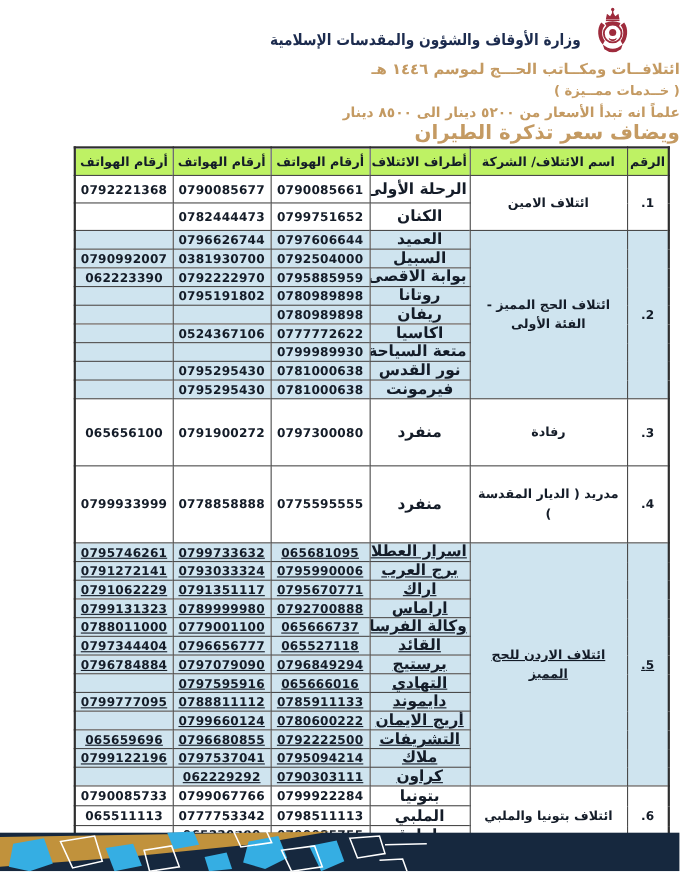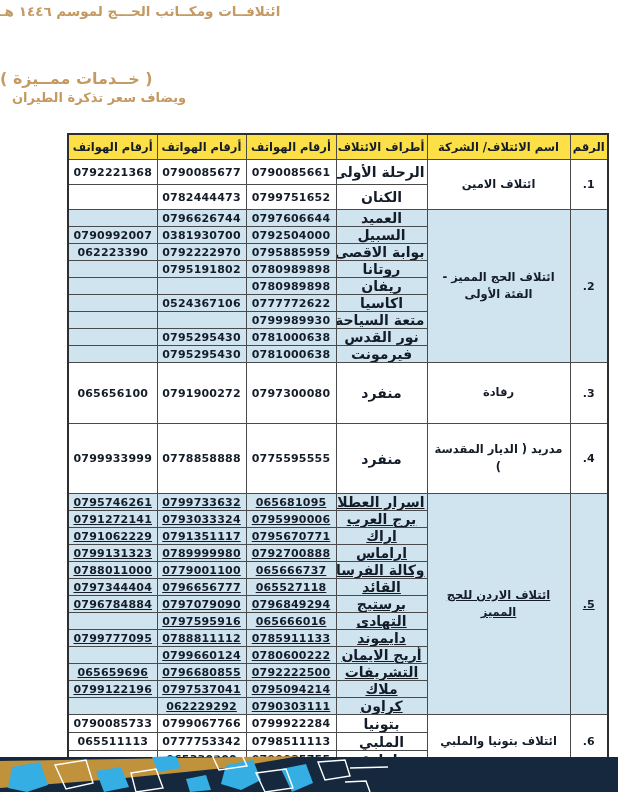--- a/index.html
+++ b/index.html
@@ -11,34 +11,34 @@
     display:flex;flex-direction:row-reverse;align-items:center;
     justify-content:flex-start;padding:8px 42px 0 0;height:52px;box-sizing:border-box;
   }
   .crest{width:38px;height:48px;flex:0 0 auto;}
   .calligraphy{
     direction:rtl;color:#1c2b4e;font-weight:bold;font-size:12.5px;
     margin:10px 10px 0 0;transform:scaleY(1.15);white-space:nowrap;
   }
 
   
-  .titles{direction:rtl;text-align:left;margin-top:2px;line-height:19px;}
+  .titles{direction:rtl;text-align:right;margin-top:2px;line-height:19px;}
   .title-line{font-weight:bold;color:#c49a62;}
   .t1{font-size:13.5px;}
-  .t2{font-size:16px;margin-top:48px;}
+  .t2{font-size:12px;}
   .t3{font-size:12.5px;}
-  .t4{font-size:13px;margin-left:12px;}
+  .t4{font-size:18px;margin-left:12px;}
 
   
   .table-wrap{position:absolute;top:133px;left:67px;width:540px;}
   table{border-collapse:collapse;width:540px;direction:rtl;table-layout:fixed;
         border:2px solid #2e2e2e;}
   th,td{border:1px solid #4a4a4a;padding:0 2px;color:#141c28;overflow:hidden;
         white-space:nowrap;}
-  th{background:#fde047;font-size:11.5px;font-weight:bold;text-align:center;height:24px;}
+  th{background:#bef264;font-size:11.5px;font-weight:bold;text-align:center;height:24px;}
   td{font-size:11px;font-weight:bold;text-align:center;background:#ffffff;}
   tr.shaded td{background:#cfe4ef;}
   tr.group-start td{border-top:1.8px solid #2e2e2e;}
   td.num{font-size:11px;}
   td.name{font-size:11.5px;white-space:normal;line-height:1.5;padding:14px 6px;}
   td.party{font-size:14px;}
   td.phone{direction:ltr;font-size:11px;letter-spacing:0.2px;}
   
   tr.g0 td{height:21px;}
   tr.g1 td{height:15px;}
@@ -48,24 +48,43 @@
   tr.g5 td{height:17px;}
 
   
   .footer-band{position:absolute;left:0;top:752px;width:618px;height:40px;}
 </style>
 </head>
 <body>
 
 <div class="page">
 
+  <div class="logo-row">
+    <svg class="crest" viewBox="0 0 40 50" xmlns="http://www.w3.org/2000/svg">
+      <g fill="#9e2b3c">
+        <circle cx="20" cy="2.5" r="1.6"></circle>
+        <rect x="19.4" y="3.5" width="1.2" height="3"></rect>
+        <path d="M13.5,11.5 L26.5,11.5 L25.5,6.5 L22.5,9 L20,5 L17.5,9 L14.5,6.5 Z"></path>
+        <rect x="13.5" y="12" width="13" height="1.6"></rect>
+        <path d="M9,15 C4.5,21 5.5,31 10.5,36 L12.5,32.5 C9,28 9,21.5 12.5,17.5 Z"></path>
+        <path d="M31,15 C35.5,21 34.5,31 29.5,36 L27.5,32.5 C31,28 31,21.5 27.5,17.5 Z"></path>
+        <path d="M12.5,15.5 Q20,12 27.5,15.5 L26,18.5 Q20,15.5 14,18.5 Z"></path>
+        <circle cx="20" cy="25.5" r="8.5" fill="#ffffff" stroke="#9e2b3c" stroke-width="1.8"></circle>
+        <circle cx="20" cy="24.5" r="3.4"></circle>
+        <path d="M16,29.5 Q20,32.5 24,29.5 L23,31.8 Q20,33.8 17,31.8 Z"></path>
+        <path d="M10.5,36 Q20,44 29.5,36 L28,40.5 Q20,46.5 12,40.5 Z"></path>
+      </g>
+    </svg>
+    <div class="calligraphy">وزارة الأوقاف والشؤون والمقدسات الإسلامية</div>
+  </div>
 
   <div class="titles">
     <div class="title-line t1">ائتلافــات ومكــاتب الحـــج لموسم ١٤٤٦ هـ</div>
     <div class="title-line t2">( خــدمات ممــيزة )</div>
+    <div class="title-line t3">علماً انه تبدأ الأسعار من ٥٢٠٠ دينار الى ٨٥٠٠ دينار</div>
     <div class="title-line t4">ويضاف سعر تذكرة الطيران</div>
   </div>
 
   <div class="table-wrap">
     <table>
       <colgroup>
         <col style="width:38px">
           <col style="width:143px">
           <col style="width:91px">
         <col style="width:90px">

